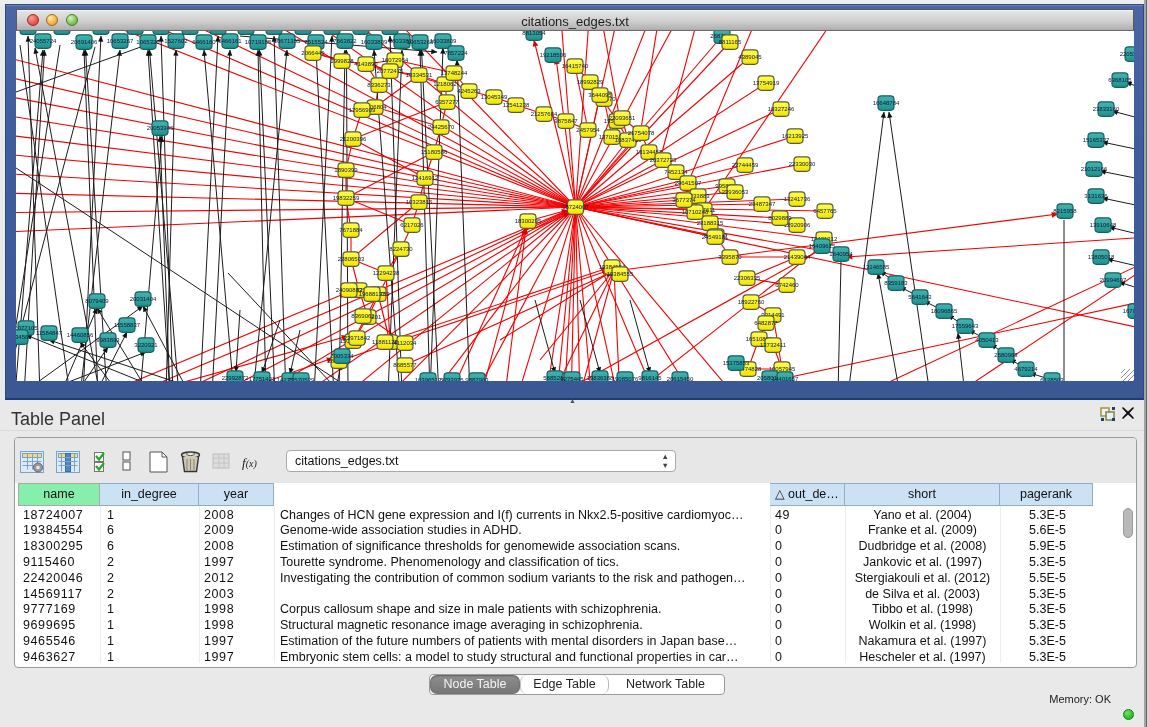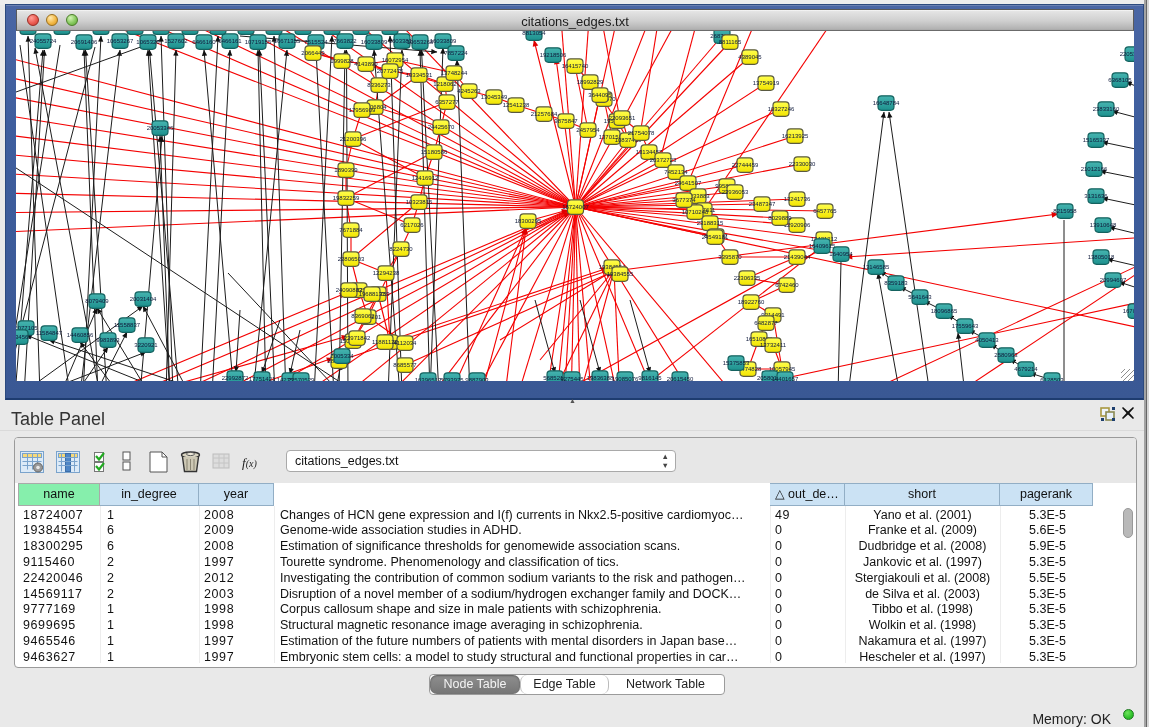--- a/index.html
+++ b/index.html
@@ -64,21 +64,21 @@
   border:1px solid #999; border-radius:5px; }
 
 
 #tabs { left:429px; top:674px; width:296px; height:21px; background:#ffffff;
   border:1px solid #9b9b9b; border-radius:4px; overflow:hidden; font-size:12.5px; }
 #tabs div { float:left; height:100%; text-align:center; line-height:19px; color:#222;border-radius:7px; }
 #tabs .sel { background:linear-gradient(180deg,#8f8f8f,#757575); color:#f4f4f4;
   box-shadow:inset 0 1px 2px rgba(0,0,0,.35); }
 #tabs .mid { border-left:1px solid #bbb; border-right:1px solid #bbb; }
 
-#mem { right:38px; top:711px; font-size:14px; color:#222; }
+#mem { right:38px; top:693px; font-size:11px; color:#222; }
 #memdot { right:15px; top:709px; width:11px; height:11px; border-radius:50%;
   background:radial-gradient(circle at 38% 32%,#6fe45c,#2fc12b 60%,#1ea31f);
   border:1px solid #1c7a1e; }
 #splitter { left:569px; top:397px; font-size:7px; color:#555; }
 </style></head>
 <body>
 <div class="abs" id="topstrip"></div>
 <div class="abs" id="rightstrip"></div>
 
 <div class="abs" id="win"></div>
@@ -785,21 +785,21 @@
   <div class="th" style="left:827px;width:155px">short</div>
   <div class="th" style="left:982px;width:93px">pagerank</div>
 </div>
 
 <div class="tr" style="top:507.5px">
     <span class="c1">18724007</span>
     <span class="c2">1</span>
     <span class="c3">2008</span>
     <span class="c4">Changes of HCN gene expression and I(f) currents in Nkx2.5‑positive cardiomyoc…</span>
     <span class="c5">49</span>
-    <span class="c6">Yano et al. (2001)</span>
+    <span class="c6">Yano et al. (2004)</span>
     <span class="c7">5.3E‑5</span>
   </div>
 <div class="tr" style="top:523.3px">
     <span class="c1">19384554</span>
     <span class="c2">6</span>
     <span class="c3">2009</span>
     <span class="c4">Genome‑wide association studies in ADHD.</span>
     <span class="c5">0</span>
     <span class="c6">Franke et al. (2009)</span>
     <span class="c7">5.6E‑5</span>
@@ -821,28 +821,27 @@
     <span class="c5">0</span>
     <span class="c6">Jankovic et al. (1997)</span>
     <span class="c7">5.3E‑5</span>
   </div>
 <div class="tr" style="top:570.7px">
     <span class="c1">22420046</span>
     <span class="c2">2</span>
     <span class="c3">2012</span>
     <span class="c4">Investigating the contribution of common sodium variants to the risk and pathogen…</span>
     <span class="c5">0</span>
-    <span class="c6">Stergiakouli et al. (2008)</span>
+    <span class="c6">Stergiakouli et al. (2012)</span>
     <span class="c7">5.5E‑5</span>
   </div>
 <div class="tr" style="top:586.5px">
     <span class="c1">14569117</span>
     <span class="c2">2</span>
     <span class="c3">2003</span>
-    <span class="c4">Disruption of a novel member of a sodium/hydrogen exchanger family and DOCK…</span>
     <span class="c5">0</span>
     <span class="c6">de Silva et al. (2003)</span>
     <span class="c7">5.3E‑5</span>
   </div>
 <div class="tr" style="top:602.3px">
     <span class="c1">9777169</span>
     <span class="c2">1</span>
     <span class="c3">1998</span>
     <span class="c4">Corpus callosum shape and size in male patients with schizophrenia.</span>
     <span class="c5">0</span>

